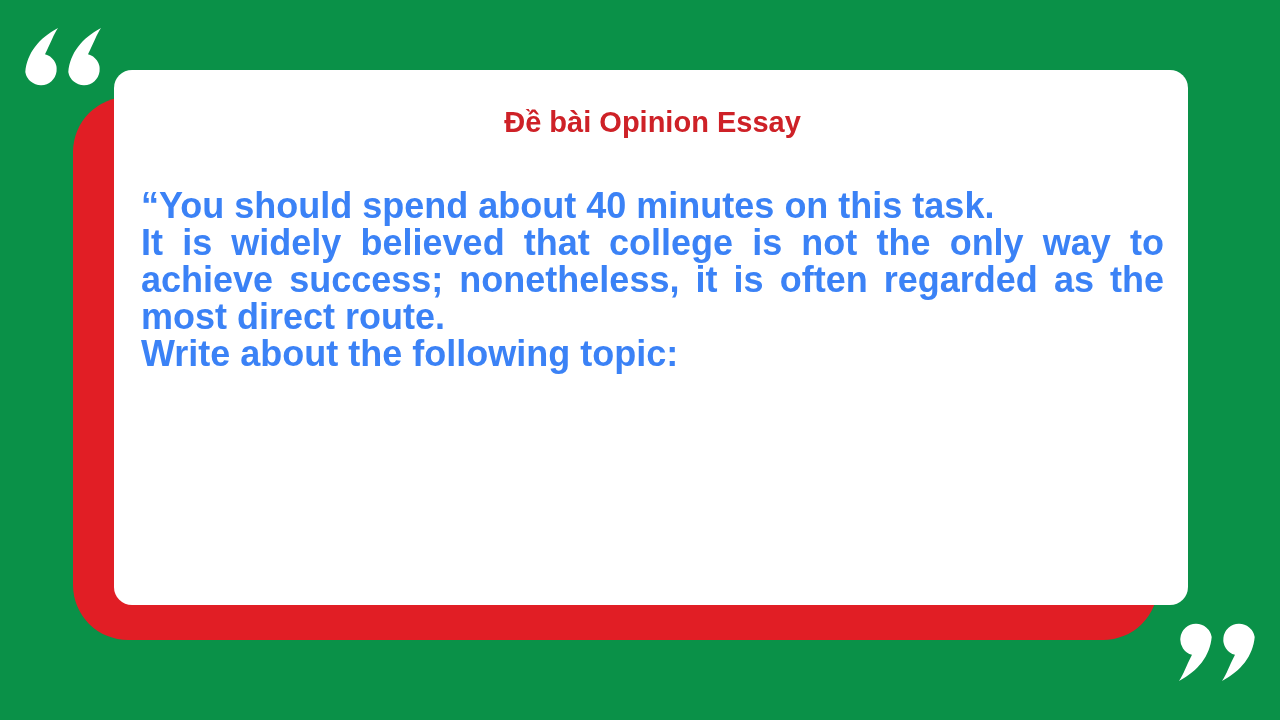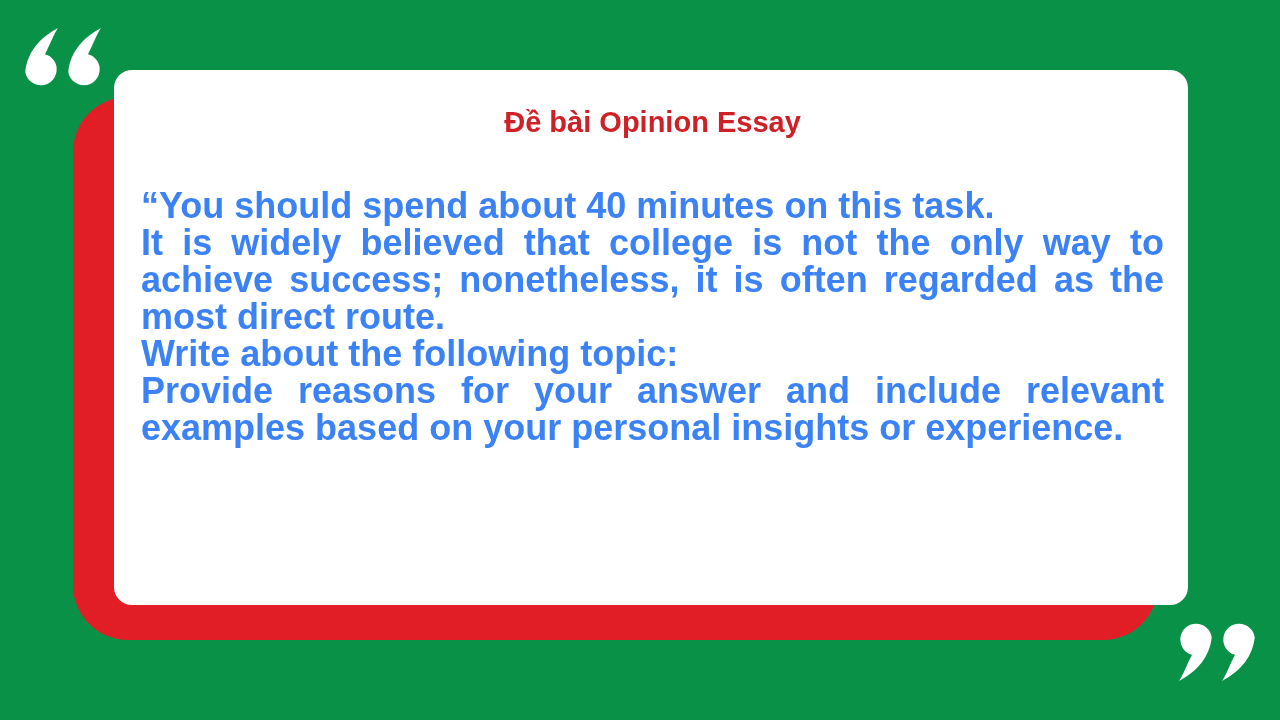--- a/index.html
+++ b/index.html
@@ -81,21 +81,20 @@
   </div>
 
   <div class="card-shadow"></div>
 
   <div class="card">
     <h1>Đề bài Opinion Essay</h1>
     <div class="essay-body">
         <p>“You should spend about 40 minutes on this task.</p>
         <p>It is widely believed that college is not the only way to achieve success; nonetheless, it is often regarded as the most direct route.</p>
         <p>Write about the following topic:</p>
-        <p>Provide reasons for your answer and include relevant examples based on your personal insights or experience.</p>
       </div>
   </div>
 
   <div class="quote quote-close">
     <svg viewBox="0 0 78 58" xmlns="http://www.w3.org/2000/svg" aria-hidden="true">
       <g fill="#FFFFFF">
         <path d="M33,0 C14,10 2,25 0.3,44 A15.8,15.8 0 1 0 20,26.2 C26,14.5 28.5,6.5 33,0 Z"></path>
         <path transform="translate(43,0)" d="M33,0 C14,10 2,25 0.3,44 A15.8,15.8 0 1 0 20,26.2 C26,14.5 28.5,6.5 33,0 Z"></path>
       </g>
     </svg>

